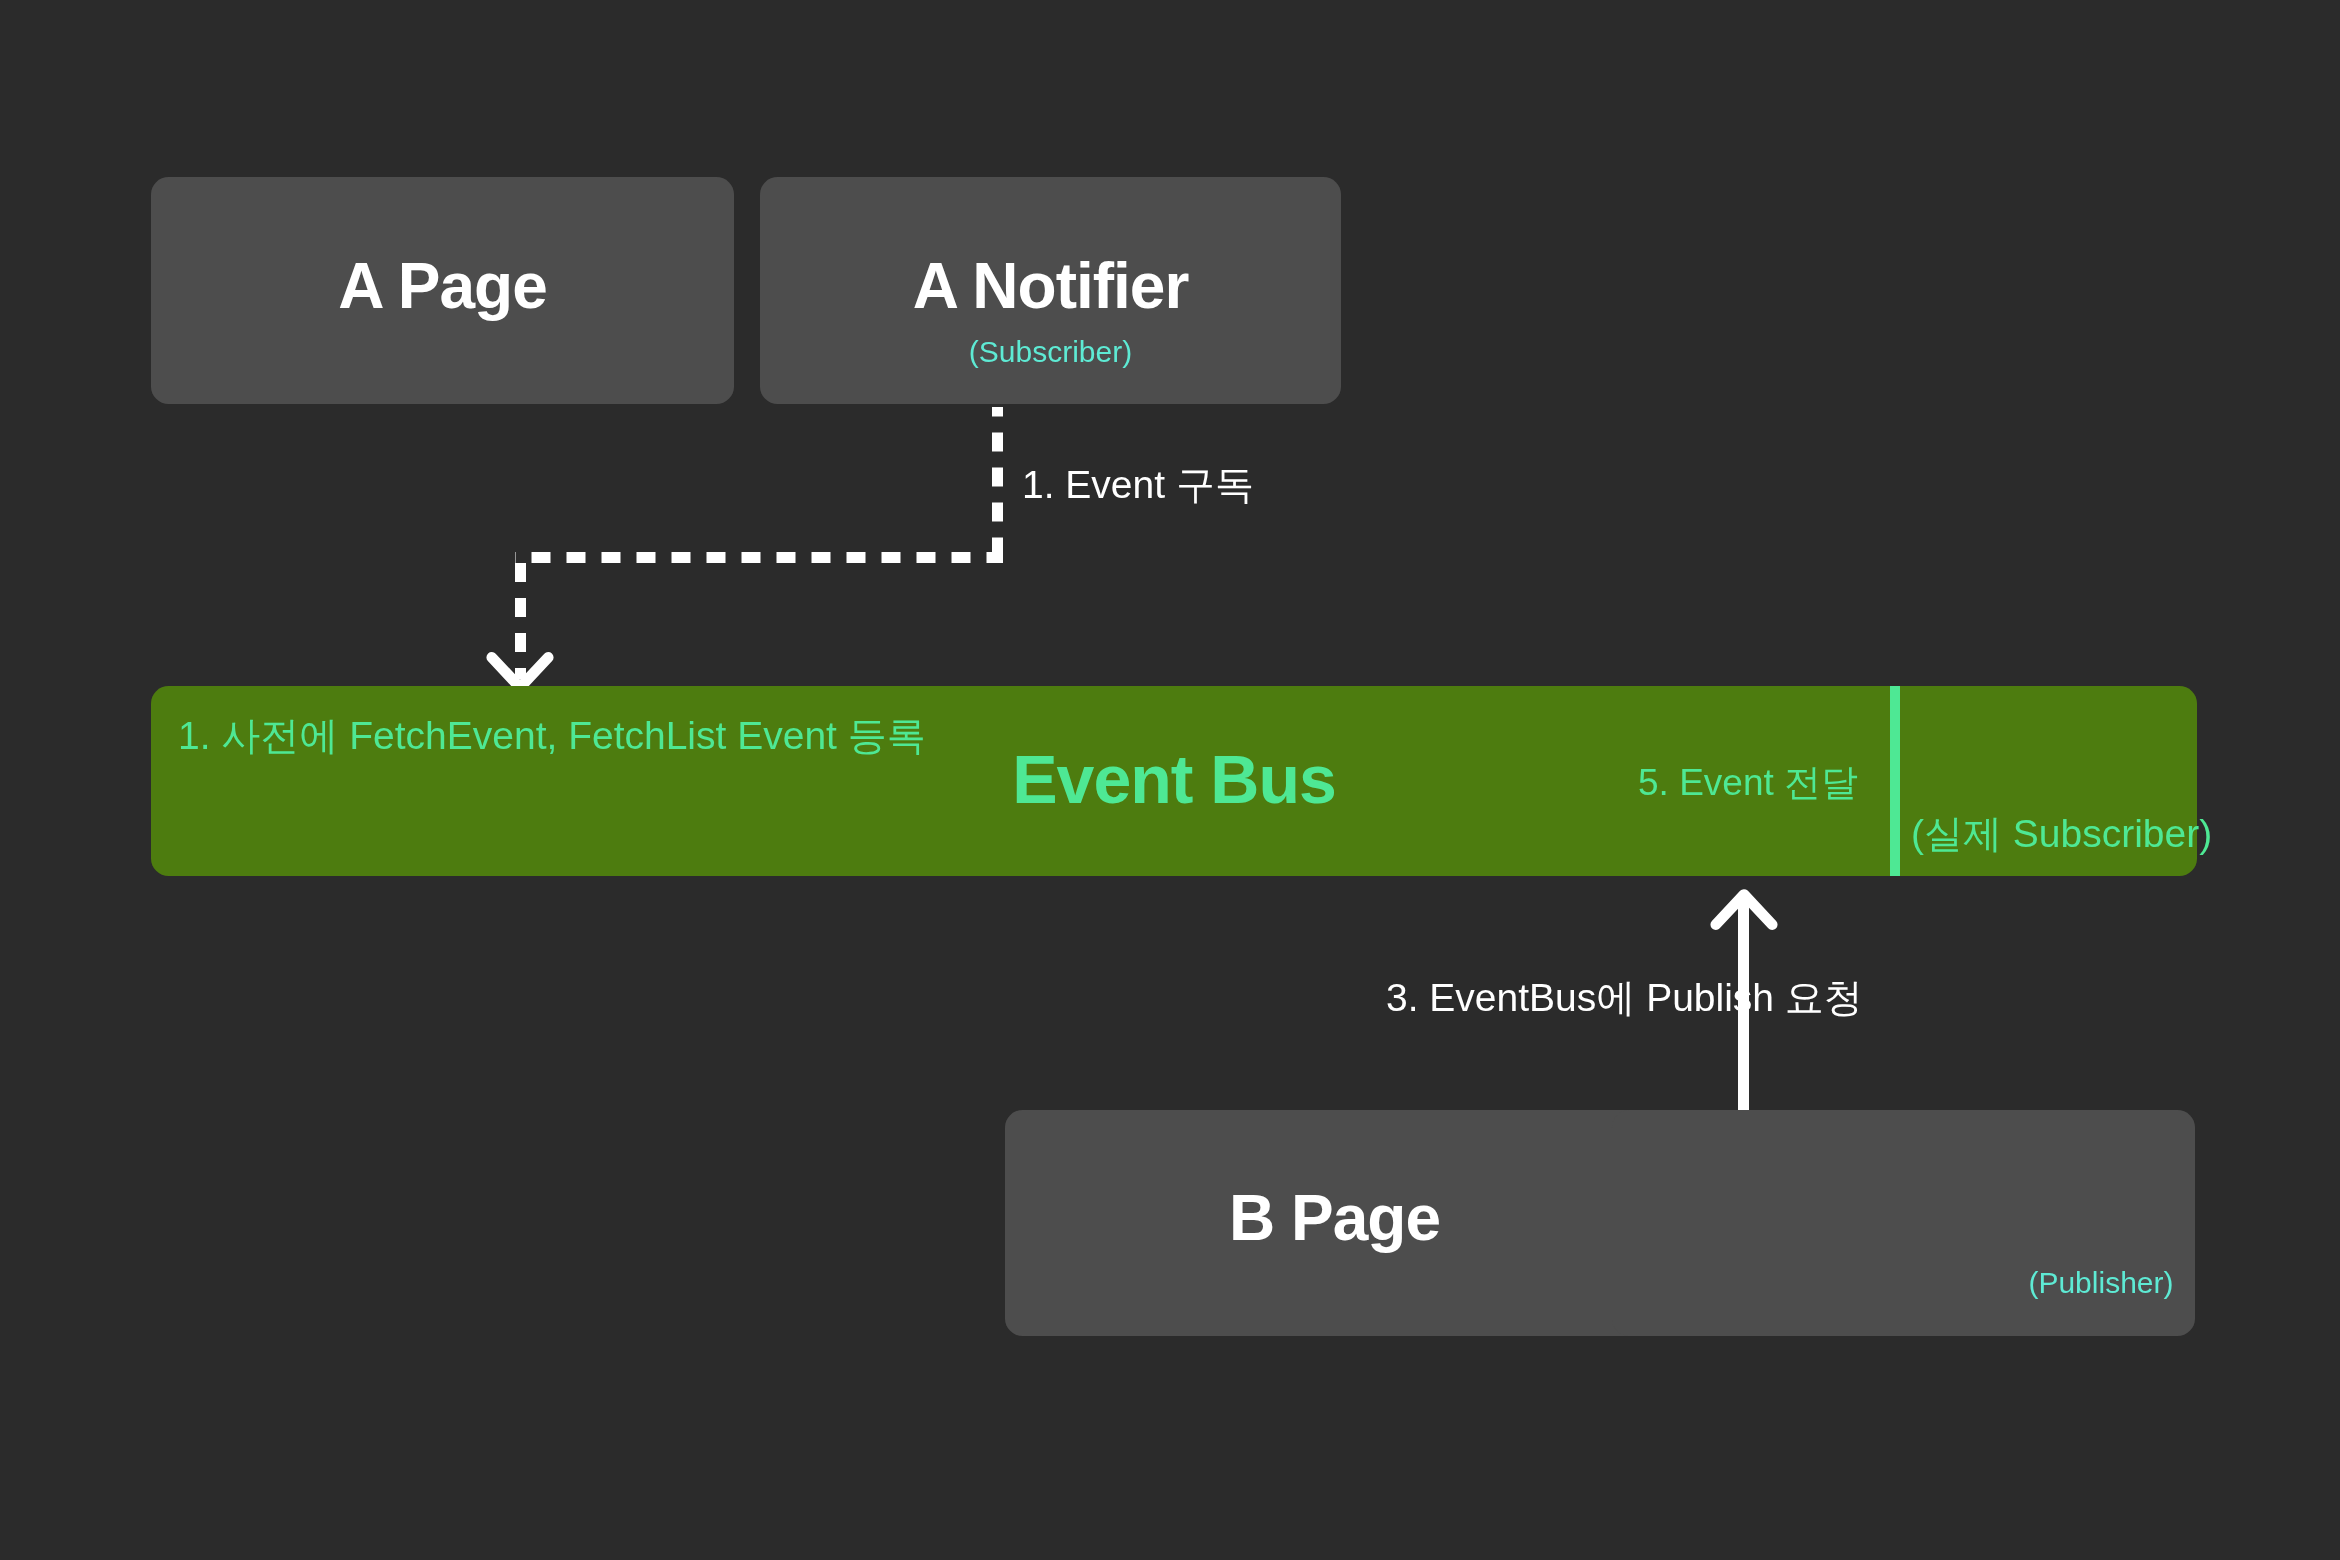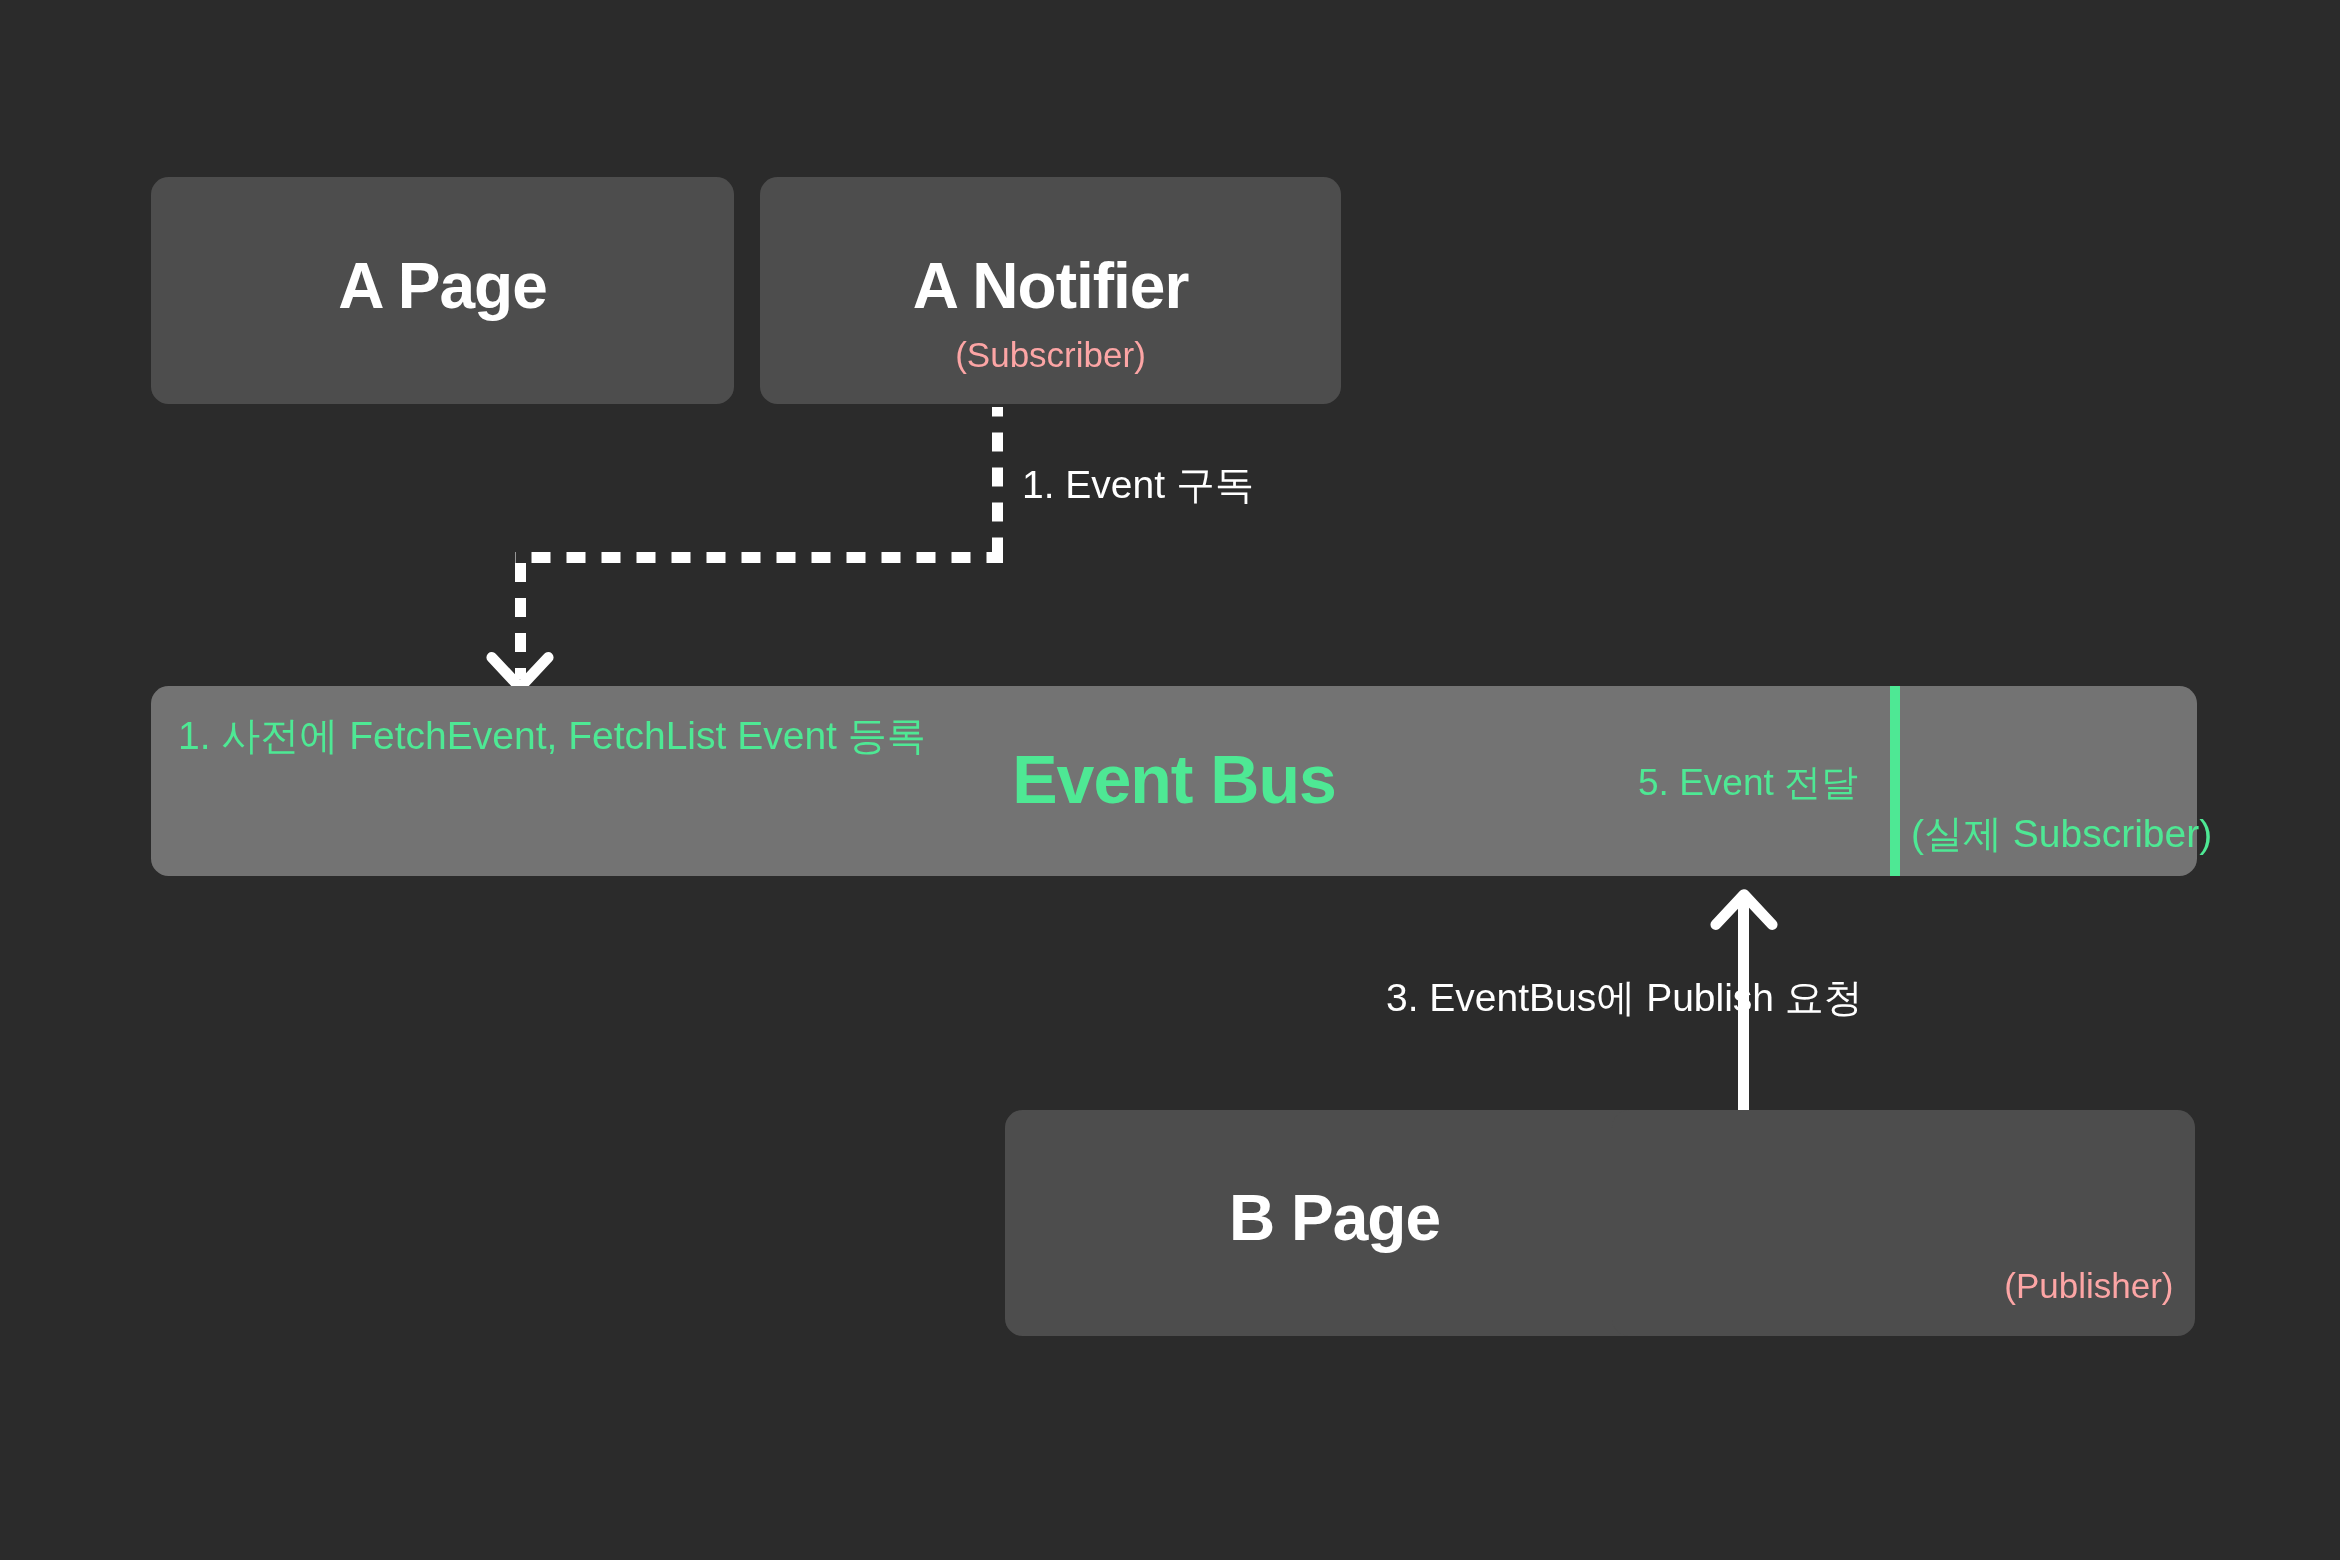--- a/index.html
+++ b/index.html
@@ -30,22 +30,22 @@
     right: 0;
     text-align: center;
     color: #ffffff;
     font-weight: bold;
     font-size: 64px;
     letter-spacing: -1px;
     white-space: nowrap;
   }
   .node-sub {
     position: absolute;
-    color: #fca5a5;
-    font-size: 35px;
+    color: #5eead4;
+    font-size: 30px;
     font-weight: normal;
     white-space: nowrap;
   }
 
   #box-a-page      { left:151px;  top:177px;  width:583px;  height:227px; }
   #box-a-notifier  { left:760px;  top:177px;  width:581px;  height:227px; }
   #box-b-page      { left:1005px; top:1110px; width:659px;  height:226px; }
   #box-b-notifier  { left:1612px; top:1110px; width:583px;  height:226px; }
 
   #box-a-page .node-title     { top:72px; }
@@ -56,21 +56,21 @@
   #box-a-notifier .node-sub { left:0; right:0; text-align:center; top:158px; }
   #box-b-notifier .node-sub { right:21.5px; top:156px; }
 
   
   #box-event-bus {
     position: absolute;
     left: 151px;
     top: 686px;
     width: 2046px;
     height: 190px;
-    background: #737373;
+    background: #4d7c0f;
     border-radius: 17.6px;
   }
   #eb-title {
     position: absolute;
     left: 0; right: 0;
     top: 54px;
     text-align: center;
     color: #4EE894;
     font-size: 68px;
     font-weight: bold;

